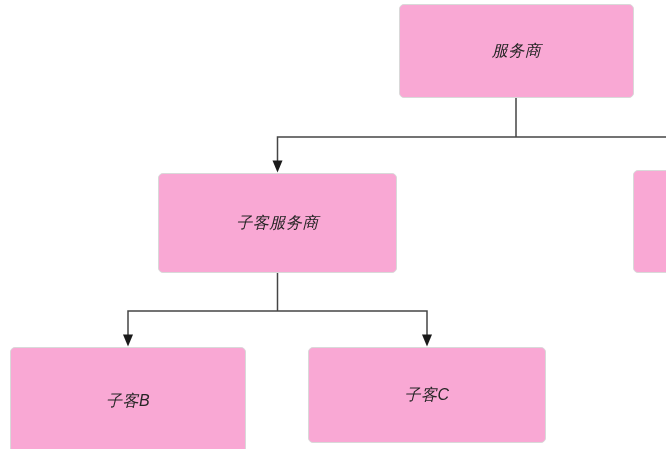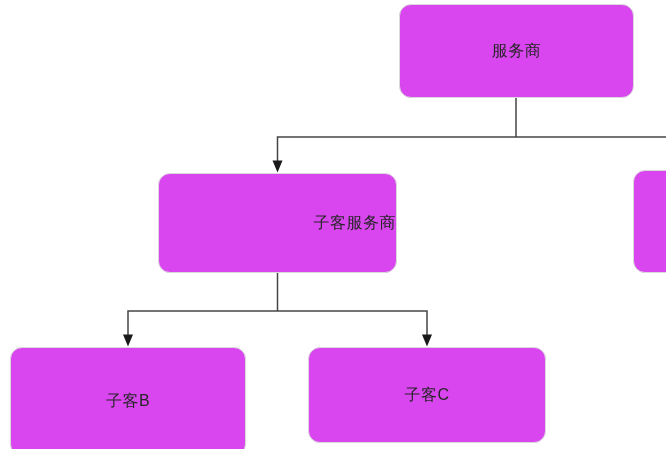--- a/index.html
+++ b/index.html
@@ -27,29 +27,30 @@
     stroke: #454545;
     stroke-width: 1.5;
   }
   .connectors polygon {
     fill: #1a1a1a;
     stroke: none;
   }
   .node {
     position: absolute;
     box-sizing: border-box;
-    background: #d946ef;
+    background: #f9a8d4;
     border: 1.5px solid #d9d9d9;
-    border-radius: 12px;
+    border-radius: 5px;
     display: flex;
     align-items: center;
     justify-content: center;
     font-size: 16px;
     color: #262626;
     letter-spacing: 0.5px;
+    font-style: italic;
   }
 </style>
 </head>
 <body>
 
 <div class="canvas">
 
   <svg class="connectors" width="666" height="449" viewBox="0 0 666 449" xmlns="http://www.w3.org/2000/svg">
 
     <path d="M516 98 V137"></path>
@@ -61,21 +62,21 @@
 
     <path d="M128 338 V311 H427 V338"></path>
     <polygon points="123,334.5 133,334.5 128,346.5"></polygon>
     <polygon points="422,334.5 432,334.5 427,346.5"></polygon>
   </svg>
 
   <div class="node" style="left:399px; top:4px; width:235px; height:94px;">
     <span>服务商</span>
   </div>
 
-  <div class="node" style="left:158px; top:173px; width:239px; height:100px;justify-content:flex-end;">
+  <div class="node" style="left:158px; top:173px; width:239px; height:100px;">
     <span>子客服务商</span>
   </div>
 
   <div class="node" style="left:633px; top:170px; width:235px; height:103px;">
     <span></span>
   </div>
 
   <div class="node" style="left:10px; top:347px; width:236px; height:109px;">
     <span>子客B</span>
   </div>

